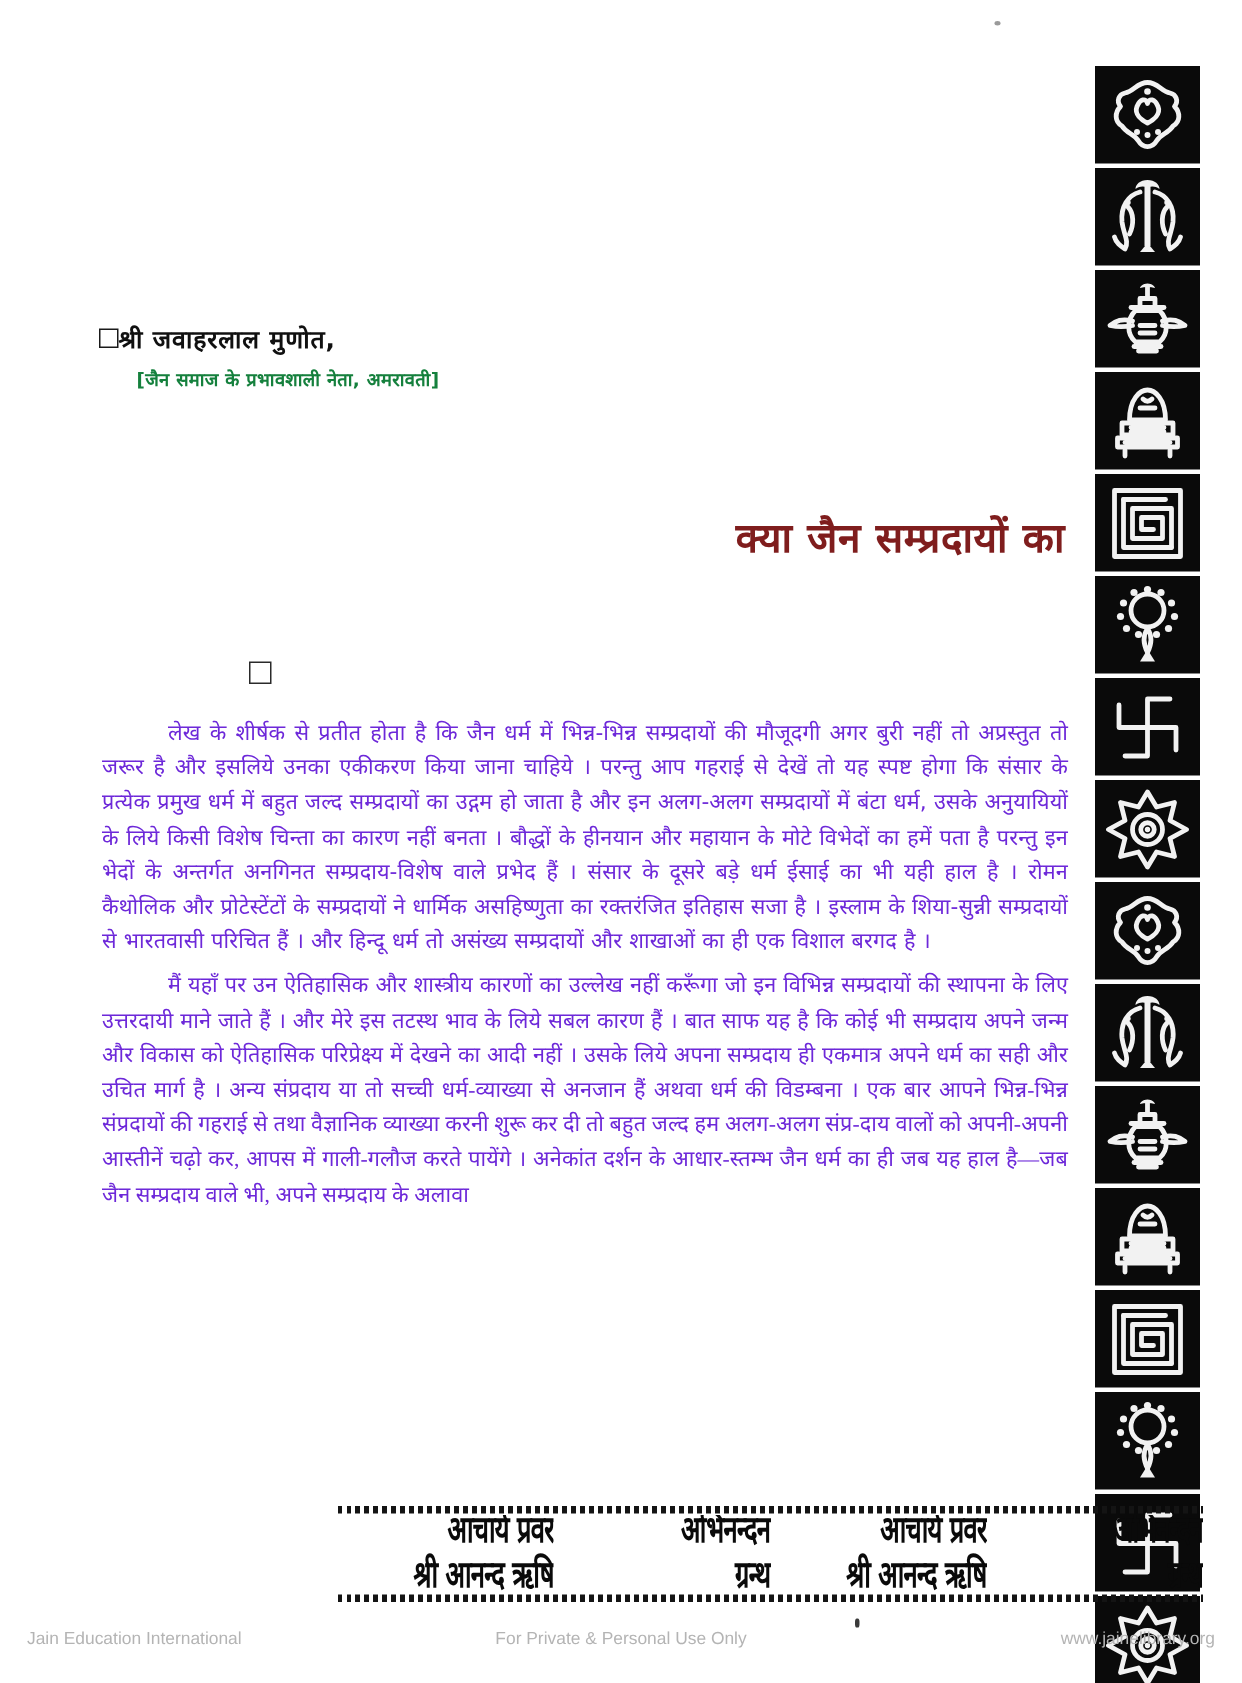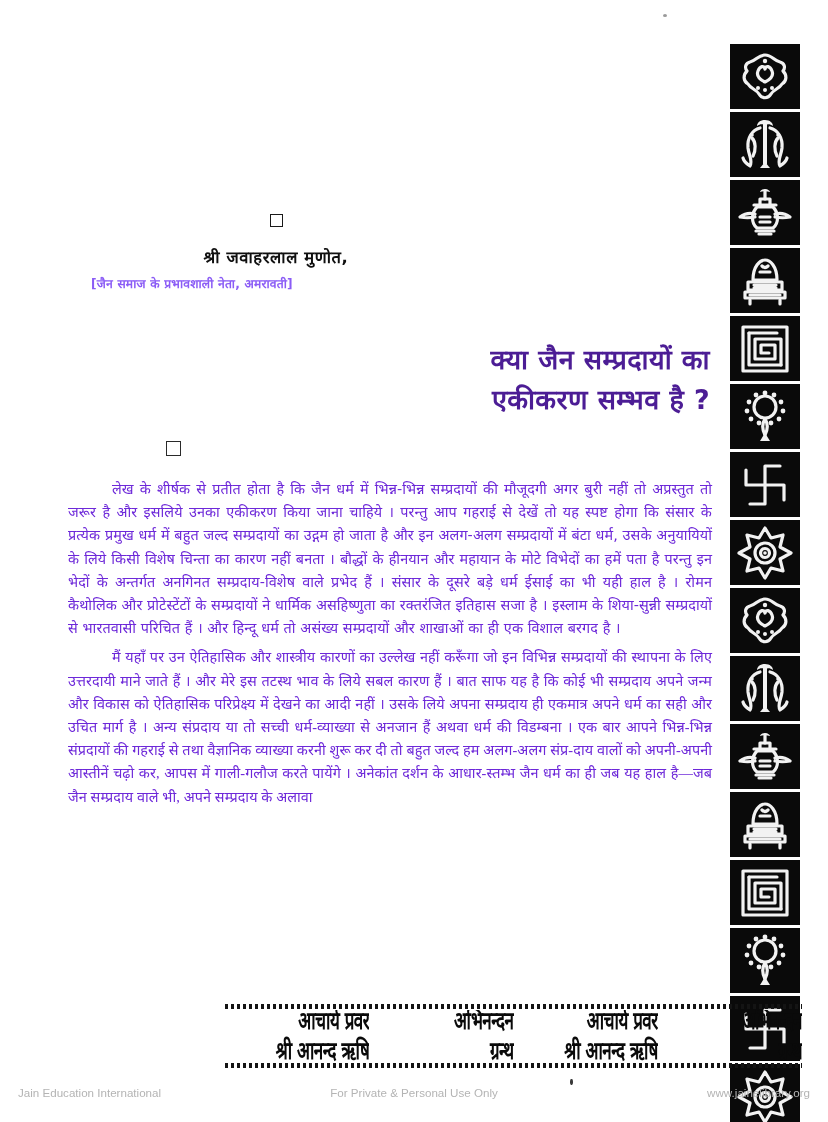--- a/index.html
+++ b/index.html
@@ -19,22 +19,21 @@
   
   #author-block {
     position: absolute;
     left: 66px;
     top: 214px;
     width: 420px;
   }
   #author-line {
     display: flex;
     align-items: center;
-    gap: 18px;
-    flex-direction: column;
+    gap: 0;
   }
   .sq-bullet {
     width: 11px;
     height: 11px;
     border: 1.6px solid #1a1a1a;
     background: #ffffff;
     flex: none;
   }
   #author-name {
     font-family: "DejaVu Sans", sans-serif;
@@ -43,37 +42,37 @@
     letter-spacing: 0.6px;
     color: #101010;
     white-space: nowrap;
   }
   #author-affil {
     margin-left: 25px;
     margin-top: 7px;
     font-family: "DejaVu Sans", sans-serif;
     font-size: 12.2px;
     font-weight: 600;
-    color: #8b5cf6;
+    color: #15803d;
     letter-spacing: 0.2px;
     white-space: nowrap;
   }
 
   
   #article-title {
     position: absolute;
     right: 118px;
     top: 322px;
     text-align: right;
     font-family: "DejaVu Sans", sans-serif;
     font-weight: 700;
     font-size: 27px;
     line-height: 1.48;
     letter-spacing: 0.4px;
-    color: #4c1d95;
+    color: #7f1d1d;
   }
   #article-title .tl { display: block; white-space: nowrap; }
 
   
   #section-bullet {
     position: absolute;
     left: 166px;
     top: 441px;
     width: 13px;
     height: 13px;
@@ -219,21 +218,20 @@
 <div id="author-block">
   <div id="author-line">
     <span class="sq-bullet"></span>
     <span id="author-name">श्री जवाहरलाल  मुणोत,</span>
   </div>
   <div id="author-affil">[जैन समाज के प्रभावशाली नेता, अमरावती]</div>
 </div>
 
 <h1 id="article-title">
   <span class="tl">क्या जैन सम्प्रदायों का</span>
-  <span class="tl">एकीकरण सम्भव है ?</span>
 </h1>
 
 <div id="section-bullet"></div>
 
 <div id="body-text">
   <p>लेख के शीर्षक से प्रतीत होता है कि  जैन धर्म में भिन्न-भिन्न सम्प्रदायों की मौजूदगी अगर बुरी नहीं तो अप्रस्तुत तो जरूर है और इसलिये उनका  एकीकरण किया जाना चाहिये । परन्तु आप गहराई से देखें तो यह स्पष्ट होगा कि संसार के प्रत्येक प्रमुख धर्म में बहुत जल्द सम्प्रदायों का उद्गम हो जाता है और इन अलग-अलग  सम्प्रदायों  में  बंटा  धर्म,  उसके अनुयायियों के लिये किसी विशेष चिन्ता का कारण नहीं बनता । बौद्धों के हीनयान और  महायान के मोटे विभेदों का हमें पता है परन्तु इन भेदों के अन्तर्गत अनगिनत सम्प्रदाय-विशेष वाले प्रभेद हैं । संसार के दूसरे बड़े धर्म ईसाई का भी यही हाल है । रोमन कैथोलिक और प्रोटेस्टेंटों के सम्प्रदायों ने  धार्मिक  असहिष्णुता का रक्तरंजित इतिहास सजा है । इस्लाम के शिया-सुन्नी सम्प्रदायों से भारतवासी परिचित हैं । और हिन्दू धर्म तो असंख्य सम्प्रदायों और शाखाओं का ही एक विशाल बरगद है ।</p>
   <p>मैं यहाँ पर उन ऐतिहासिक और शास्त्रीय कारणों का उल्लेख  नहीं करूँगा  जो  इन  विभिन्न सम्प्रदायों की स्थापना के लिए उत्तरदायी माने जाते हैं । और मेरे इस तटस्थ भाव के लिये सबल कारण हैं । बात साफ यह है कि कोई भी सम्प्रदाय अपने जन्म और विकास को ऐतिहासिक परिप्रेक्ष्य में  देखने का आदी नहीं । उसके लिये अपना सम्प्रदाय ही एकमात्र अपने धर्म का सही और उचित मार्ग है ।  अन्य संप्रदाय या तो सच्ची धर्म-व्याख्या से अनजान हैं अथवा धर्म की विडम्बना ।  एक बार आपने भिन्न-भिन्न संप्रदायों की गहराई से तथा वैज्ञानिक व्याख्या करनी शुरू कर दी तो बहुत जल्द हम  अलग-अलग  संप्र-दाय वालों को अपनी-अपनी आस्तीनें चढ़ो कर, आपस में गाली-गलौज करते पायेंगे ।   अनेकांत दर्शन के आधार-स्तम्भ जैन धर्म का ही जब यह हाल है—जब जैन सम्प्रदाय वाले भी, अपने सम्प्रदाय के अलावा</p>
 </div>
 
 <div id="symbol-strip">

